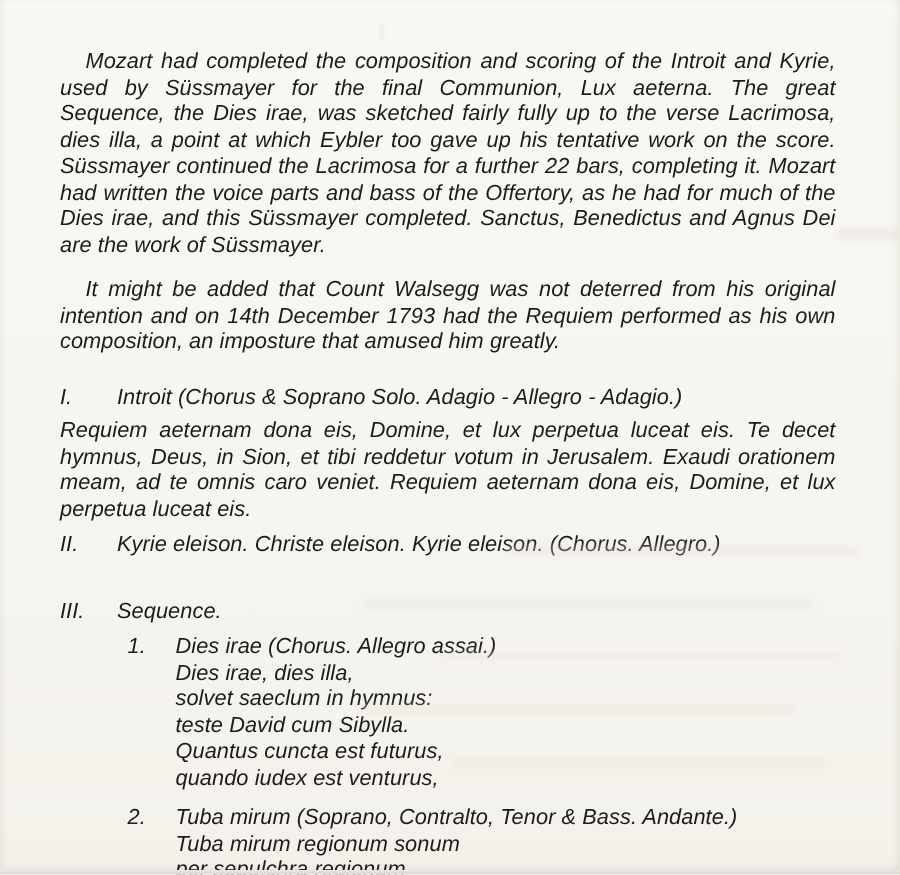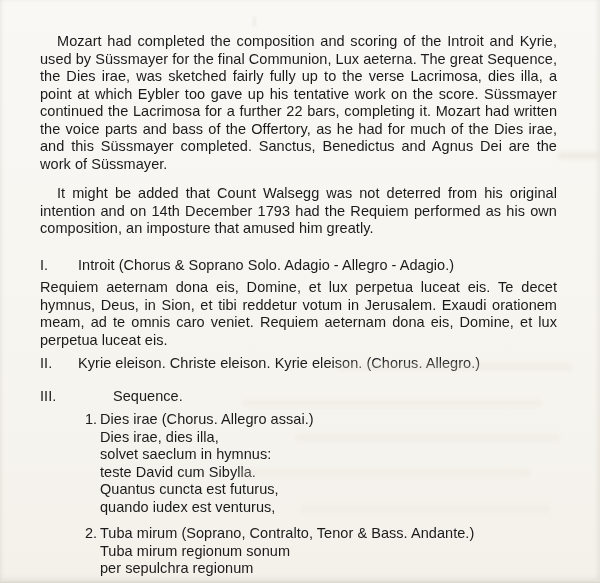--- a/index.html
+++ b/index.html
@@ -8,20 +8,21 @@
     position: relative;
     width: 600px;
     height: 583px;
     overflow: hidden;
     background: linear-gradient(180deg, #f9f8f4 0%, #f7f5f0 55%, #f3f1ea 100%);
     box-shadow: inset 0 -4px 6px rgba(70, 64, 52, 0.08),
                 inset -3px 0 5px rgba(70, 64, 52, 0.04),
                 inset 2px 0 3px rgba(70, 64, 52, 0.02);
     font-family: "Liberation Sans", "DejaVu Sans", sans-serif;
     color: #1b1b1b;
+    font-style: italic;
   }
 
   .content {
     position: absolute;
     top: 33px;
     left: 40px;
     width: 517px;
     font-size: 14.5px;
     line-height: 17.5px;
     letter-spacing: 0.05px;
@@ -35,30 +36,30 @@
     margin-bottom: 12px;
   }
   .indent-para.second { margin-bottom: 19px; }
 
   .section-row { display: flex; align-items: flex-start; }
   .numeral-col { flex: 0 0 38px; }
   .section-heading { flex: 1; }
 
   .row-introit   { margin-bottom: 5px; }
   .latin-para    { text-align: justify; margin-bottom: 6px; }
-  .row-kyrie     { margin-bottom: 15px; }
-  .row-sequence  { margin-bottom: 6px; gap: 35px; }
+  .row-kyrie     { margin-bottom: 27px; }
+  .row-sequence  { margin-bottom: 6px; }
 
   .list-item {
     display: flex;
     margin-left: 45px;
     margin-bottom: 9px;
   }
   .item-num { flex: 0 0 15px; }
-  .verse-lines { flex: 1; }
+  .verse-lines { flex: 1; margin-left: 17px; }
 
   
   .artifact {
     position: absolute;
     background: #e4e1d8;
     filter: blur(2px);
     border-radius: 2px;
     pointer-events: none;
   }
   .a1 { top: 152px; right: 0px;  width: 42px;  height: 7px; opacity: 0.55; }

